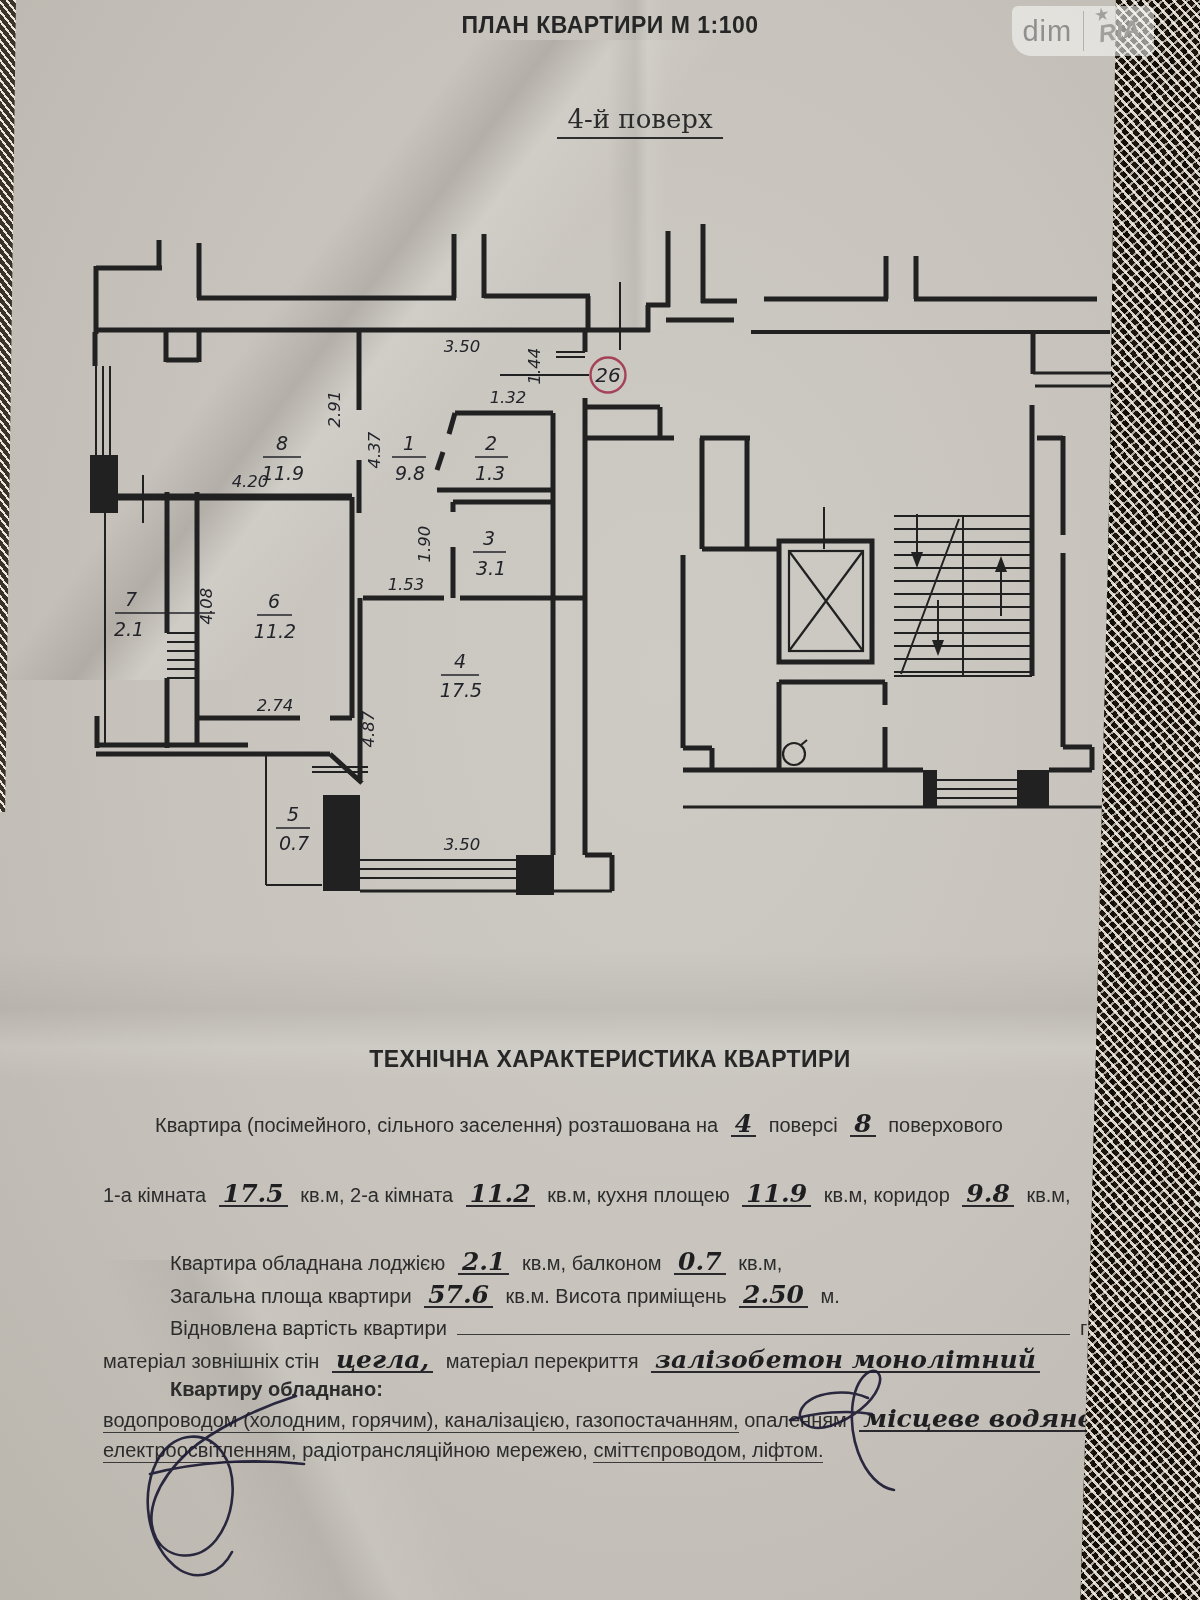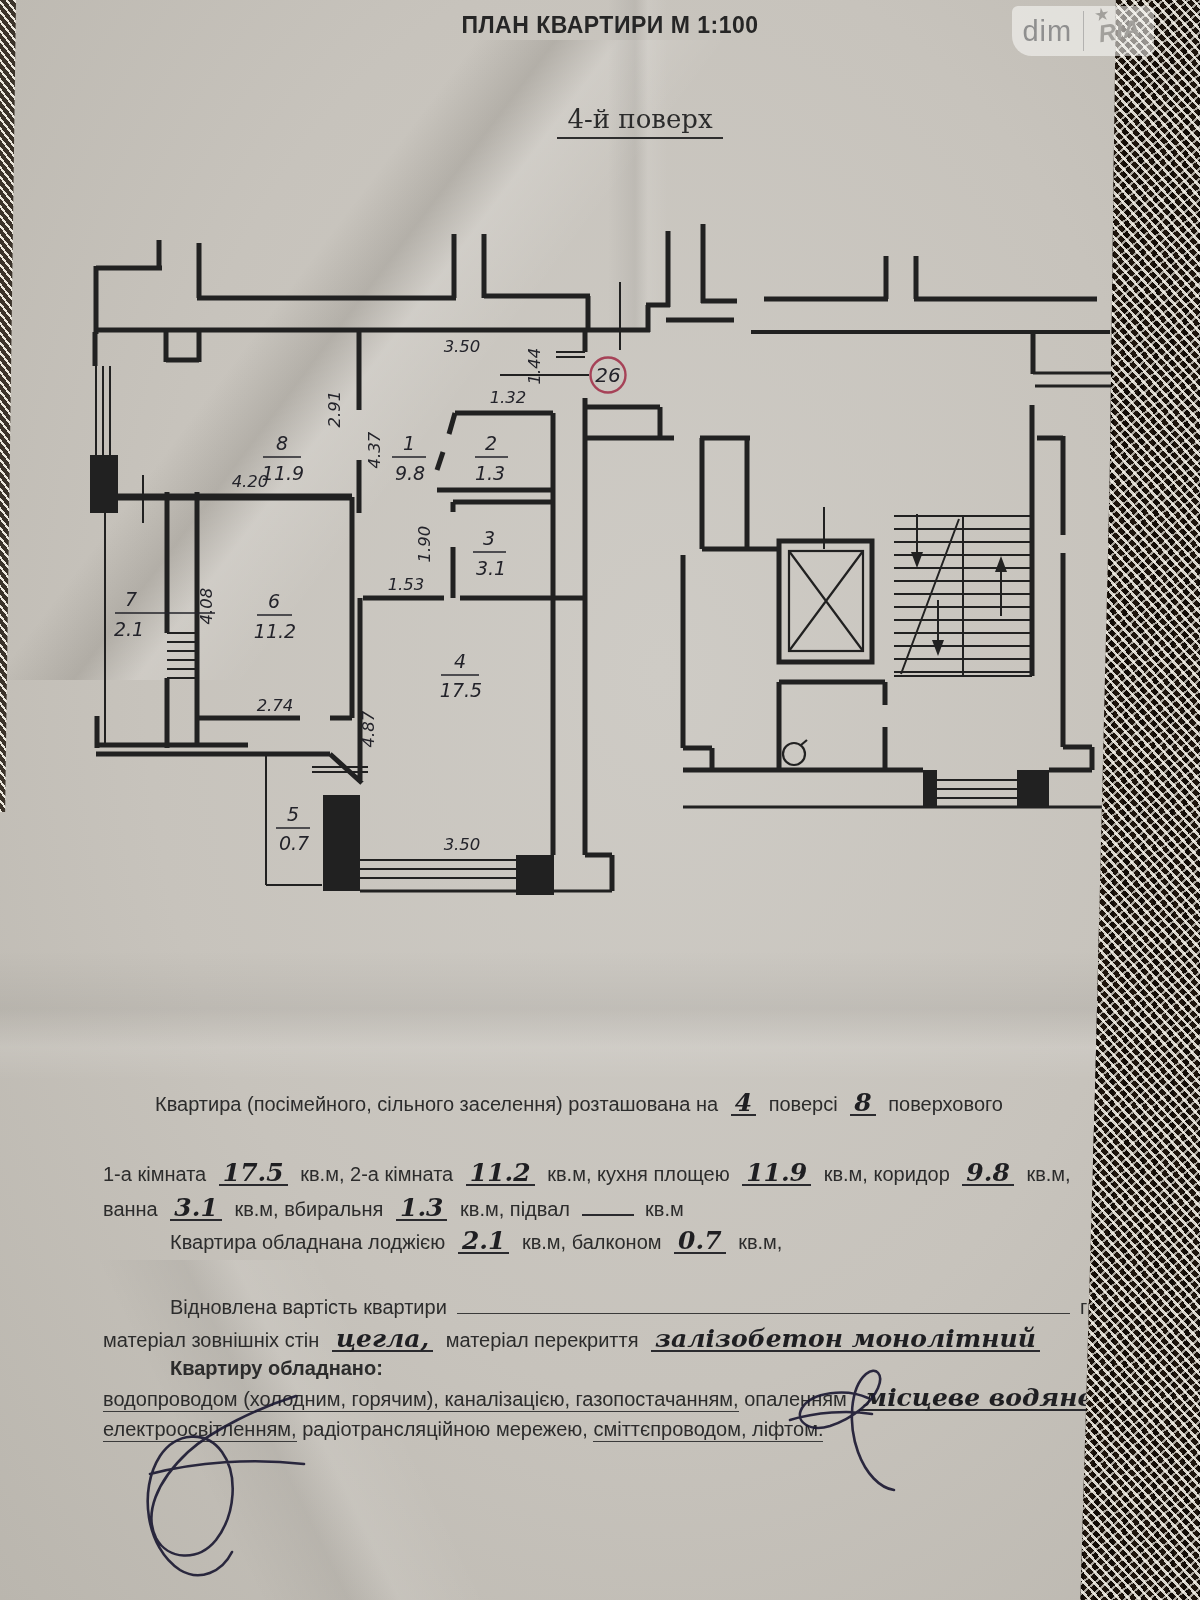--- a/index.html
+++ b/index.html
@@ -43,21 +43,21 @@
       font-weight:bold;font-size:23px;color:#262626;letter-spacing:.5px;}
   .floor{position:absolute;left:530px;top:104px;width:220px;text-align:center;}
   .floor span{display:inline-block;font-family:"DejaVu Serif",serif;
       font-size:26px;color:#2b2b2b;border-bottom:2.5px solid #2e2e2e;padding:0 10px 3px;}
   
   .plan{position:absolute;left:80px;top:195px;}
   .plan text{font-family:"DejaVu Sans",sans-serif;font-style:italic;fill:#23232a;}
   
   .tech-title{position:absolute;left:200px;top:1046px;width:820px;text-align:center;
       font-weight:bold;font-size:23px;color:#272727;letter-spacing:.4px;}
-  .tl{position:absolute;font-size:20px;color:#2c2c2c;white-space:nowrap;}
+  .tl{position:absolute;font-size:20px;color:#2c2c2c;white-space:nowrap;margin-top:21px;}
   .tl .u{border-bottom:1.5px solid #3a3a3a;padding-bottom:1px;}
   .hv{font-family:"DejaVu Serif",serif;font-style:italic;font-weight:bold;font-size:25px;
       color:#1f1f22;border-bottom:2px solid #2a2a2e;margin:0 7px;padding:0 4px 1px;
       display:inline-block;line-height:21px;}
   .blank-s{display:inline-block;width:52px;border-bottom:2px solid #2a2a2e;height:18px;margin:0 6px;}
   .flexline{display:flex;align-items:baseline;}
   .blank-grow{flex:1;border-bottom:1.6px solid #3a3a3a;height:18px;margin:0 10px;}
   .sigblank1{display:inline-block;width:150px;border-bottom:1.6px solid #3a3a3a;height:18px;}
   .sigblank2{display:inline-block;width:108px;border-bottom:1.6px solid #3a3a3a;height:18px;}
   .spacer{display:inline-block;width:46px;}
@@ -170,20 +170,21 @@
       <text transform="translate(374,729) rotate(-90)">4.87</text>
       <text x="462" y="850">3.50</text>
     </g>
 
     <g>
       <circle cx="608" cy="375" r="17.5" fill="none" stroke="#a64257" stroke-width="2.4"></circle>
       <text x="608" y="382" font-size="20" text-anchor="middle" fill="#8e3249">26</text>
     </g>
   </svg>
 
+  <div class="tech-title">ТЕХНІЧНА ХАРАКТЕРИСТИКА КВАРТИРИ</div>
 
   <div class="tl" style="left:155px;top:1092px;">
     <span>Квартира (посімейного, сільного заселення) розташована на</span>
     <span class="hv">4</span>
     <span>поверсі</span>
     <span class="hv">8</span>
     <span>поверхового</span>
   </div>
 
 
@@ -192,38 +193,36 @@
     <span class="hv">17.5</span>
     <span>кв.м, 2-а кімната</span>
     <span class="hv">11.2</span>
     <span>кв.м, кухня площею</span>
     <span class="hv">11.9</span>
     <span>кв.м, коридор</span>
     <span class="hv">9.8</span>
     <span>кв.м,</span>
   </div>
 
-  <div class="tl" style="left:103px;top:1196px;">
-    <span>ванна</span>
-    <span class="hv">3.1</span>
-    <span>кв.м, вбиральня</span>
-    <span class="hv">1.3</span>
-    <span>кв.м, підвал</span>
-    <span class="blank-s"></span>
-    <span>кв.м</span>
-  </div>
 
   <div class="tl" style="left:170px;top:1230px;">
     <span>Квартира обладнана лоджією</span>
     <span class="hv">2.1</span>
     <span>кв.м, балконом</span>
     <span class="hv">0.7</span>
     <span>кв.м,</span>
   </div>
 
+  <div class="tl" style="left:170px;top:1263px;">
+    <span>Загальна площа квартири</span>
+    <span class="hv">57.6</span>
+    <span>кв.м. Висота приміщень</span>
+    <span class="hv">2.50</span>
+    <span>м.</span>
+  </div>
 
   <div class="tl flexline" style="left:170px;top:1295px;width:945px;">
     <span>Відновлена вартість квартири</span>
     <span class="blank-grow"></span>
     <span>грн.</span>
   </div>
 
   <div class="tl" style="left:103px;top:1328px;">
     <span>матеріал зовнішніх стін</span>
     <span class="hv">цегла,</span>

